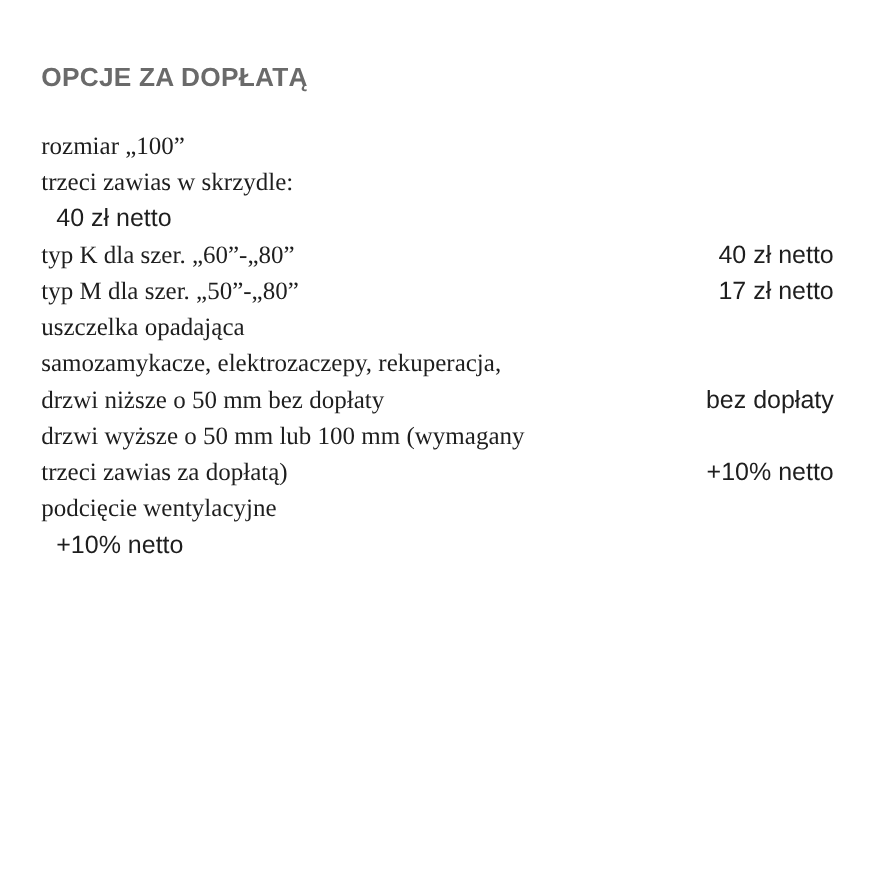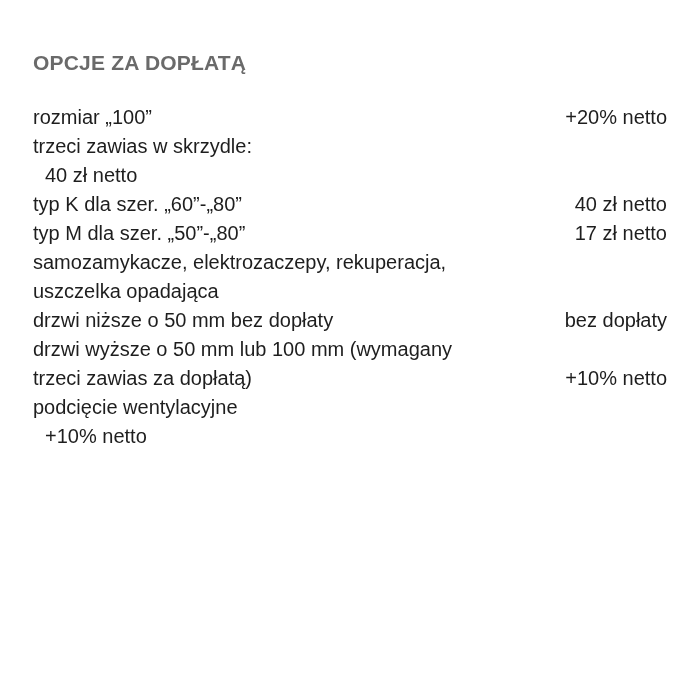--- a/index.html
+++ b/index.html
@@ -33,20 +33,21 @@
     color: #1e1e1e;
   }
   .option-row {
     display: flex;
     justify-content: space-between;
     align-items: flex-end;
   }
   .option-label {
     flex: 1 1 auto;
     min-width: 0;
+    font-family: Liberation Serif, serif;
   }
   .option-label-line {
     white-space: nowrap;
   }
   .option-value {
     flex: 0 0 auto;
     white-space: nowrap;
     text-align: right;
     padding-left: 12px;
   }
@@ -55,21 +56,20 @@
 <body>
 
 <div class="page">
   <h1 class="section-title">OPCJE ZA DOPŁATĄ</h1>
 
   <div class="options-table">
       <div class="option-row">
         <div class="option-label">
           <div class="option-label-line">rozmiar „100”</div>
         </div>
-        <div class="option-value">+20% netto</div>
       </div>
       <div class="option-row">
         <div class="option-label">
           <div class="option-label-line">trzeci zawias w skrzydle:</div>
         </div>
       </div>
       <div class="option-row">
         <div class="option-value">40 zł netto</div>
       </div>
       <div class="option-row">
@@ -79,22 +79,22 @@
         <div class="option-value">40 zł netto</div>
       </div>
       <div class="option-row">
         <div class="option-label">
           <div class="option-label-line">typ M dla szer. „50”-„80”</div>
         </div>
         <div class="option-value">17 zł netto</div>
       </div>
       <div class="option-row">
         <div class="option-label">
+          <div class="option-label-line">uszczelka opadająca</div>
           <div class="option-label-line">samozamykacze, elektrozaczepy, rekuperacja,</div>
-          <div class="option-label-line">uszczelka opadająca</div>
         </div>
       </div>
       <div class="option-row">
         <div class="option-label">
           <div class="option-label-line">drzwi niższe o 50 mm bez dopłaty</div>
         </div>
         <div class="option-value">bez dopłaty</div>
       </div>
       <div class="option-row">
         <div class="option-label">

